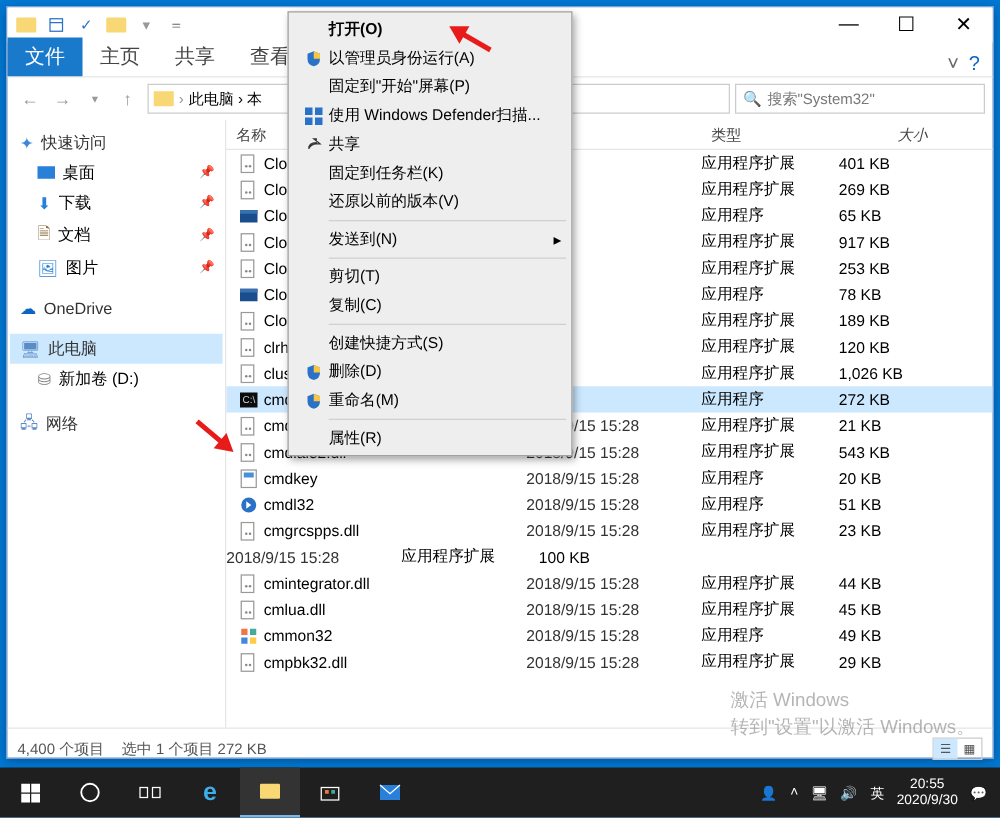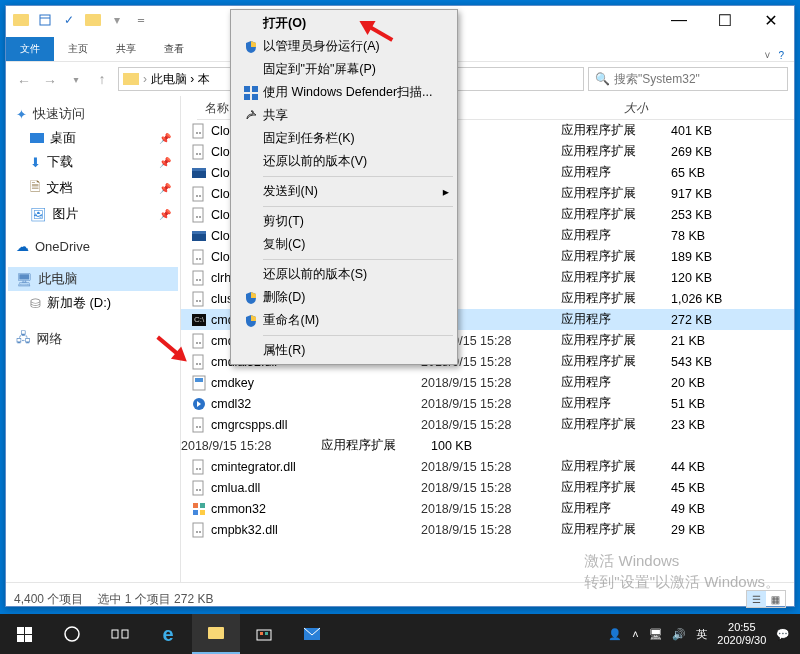--- a/index.html
+++ b/index.html
@@ -4,39 +4,39 @@
 <style>
 * { margin: 0; padding: 0; box-sizing: border-box; font-family: "Microsoft YaHei", "Segoe UI", sans-serif; }
 body { background: #0078d4; width: 800px; height: 654px; overflow: hidden; position: relative; }
 .explorer { position: absolute; left: 5px; top: 5px; width: 790px; height: 602px; background: #fff; border: 1px solid #5c8dca; box-shadow: 0 2px 8px rgba(0,0,0,0.3); }
 .titlebar { height: 28px; display: flex; align-items: center; background: #fff; }
 .titlebar .qat { display: flex; align-items: center; padding-left: 4px; gap: 2px; }
 .qat-item { width: 22px; height: 22px; display: flex; align-items: center; justify-content: center; font-size: 12px; }
 .folder-icon { width: 16px; height: 12px; background: #f8d775; border-radius: 1px; }
 .titlebar .spacer { flex: 1; }
 .winbtn { width: 46px; height: 28px; display: flex; align-items: center; justify-content: center; }
-.ribbon-tabs { height: 28px; display: flex; align-items: flex-end; border-bottom: 1px solid #e5e5e5; font-size: 10px; }
+.ribbon-tabs { height: 28px; display: flex; align-items: flex-end; border-bottom: 1px solid #e5e5e5; font-size: 16px; }
 .tab-file { background: #1979ca; color: #fff; padding: 5px 14px; }
 .tab { padding: 5px 14px; color: #444; }
 .ribbon-min { margin-left: auto; padding: 0 10px; color: #666; display: flex; gap: 8px; }
 .addrbar { height: 34px; display: flex; align-items: center; padding: 4px 6px; gap: 4px; }
 .nav-arrows { display: flex; gap: 2px; align-items: center; }
 .nav-btn { width: 24px; height: 24px; display: flex; align-items: center; justify-content: center; color: #999; font-size: 14px; }
 .address { flex: 1; height: 24px; border: 1px solid #ccc; display: flex; align-items: center; padding: 0 4px; font-size: 12px; gap: 4px; background: #fff; }
 .address .mini-folder { width: 16px; height: 12px; background: #f8d775; }
 .searchbox { width: 200px; height: 24px; border: 1px solid #ccc; display: flex; align-items: center; padding: 0 6px; font-size: 12px; color: #777; background: #fff; }
 .searchbox .sicon { margin-right: 4px; }
 .body { display: flex; height: calc(100% - 28px - 28px - 34px - 24px); }
 .sidebar { width: 175px; border-right: 1px solid #e5e5e5; padding: 6px 2px; overflow: hidden; font-size: 13px; }
 .side-group { margin-bottom: 10px; }
 .side-item { display: flex; align-items: center; padding: 3px 6px 3px 22px; gap: 6px; }
 .side-item.header { padding-left: 8px; color: #333; }
 .side-item.sel { background: #cce8ff; }
 .content { flex: 1; display: flex; flex-direction: column; }
-.col-header { height: 24px; display: flex; border-bottom: 1px solid #e5e5e5; font-size: 12px; color: #444; margin-left: 16px; }
+.col-header { height: 24px; display: flex; border-bottom: 1px solid #e5e5e5; font-size: 12px; color: #444; }
 .col-header .ch { padding: 4px 8px; border-right: 1px solid transparent; }
 .ch-name { width: 240px; }
 .ch-date { width: 140px; }
 .ch-type { width: 110px; }
 .ch-size { width: 80px; text-align: right; font-style: italic; }
 .filelist { flex: 1; overflow: hidden; font-size: 12.5px; }
 .row { display: flex; height: 21px; align-items: center; }
 .row.sel { background: #cce8ff; }
 .row .c-name { width: 240px; display: flex; align-items: center; gap: 4px; padding-left: 10px; overflow: hidden; white-space: nowrap; }
 .row .c-date { width: 140px; color: #333; }
@@ -180,20 +180,21 @@
             <span style="color:#5a8cc5">🖧</span>
             <span>网络</span>
           </div>
       </div>
     </div>
 
     <div class="content">
       <div class="col-header">
         <div class="ch ch-name">名称</div>
         <div class="ch ch-date"></div>
+        <div class="ch ch-type">类型</div>
         <div class="ch ch-size">大小</div>
       </div>
       <div class="filelist" id="filelist">
           <div class="row">
             <div class="c-name">
               <span class="ficon">
                 <svg width="16" height="16">
                   <rect x="2" y="1" width="10" height="14" fill="#fff" stroke="#999"></rect>
                   <circle cx="6" cy="10" r="1" fill="#888"></circle>
                   <circle cx="9" cy="10" r="1" fill="#888"></circle>
@@ -547,21 +548,21 @@
       <span class="cm-icon"></span>
       <span>剪切(T)</span>
     </div>
   <div class="cm-item">
       <span class="cm-icon"></span>
       <span>复制(C)</span>
     </div>
   <div class="cm-sep"></div>
   <div class="cm-item">
       <span class="cm-icon"></span>
-      <span>还原以前的版本(S)</span>
+      <span>创建快捷方式(S)</span>
     </div>
   <div class="cm-item">
       <span class="cm-icon">
         <svg width="14" height="14">
           <path d="M7 1 L12 3 L12 7 Q12 12 7 13 Q2 12 2 7 L2 3 Z" fill="#2a72c8"></path>
           <path d="M7 1 L12 3 L12 7 L7 7 Z" fill="#f9c642"></path>
         </svg>
       </span>
       <span>删除(D)</span>
     </div>

